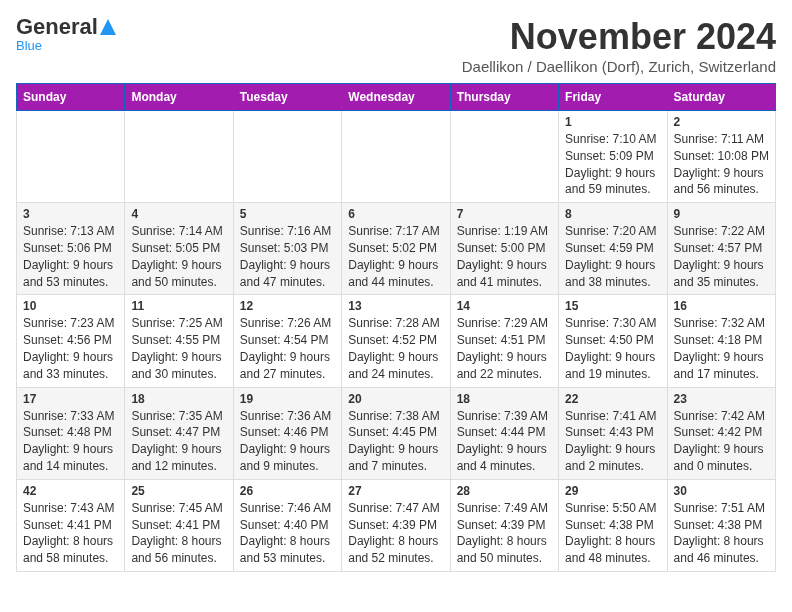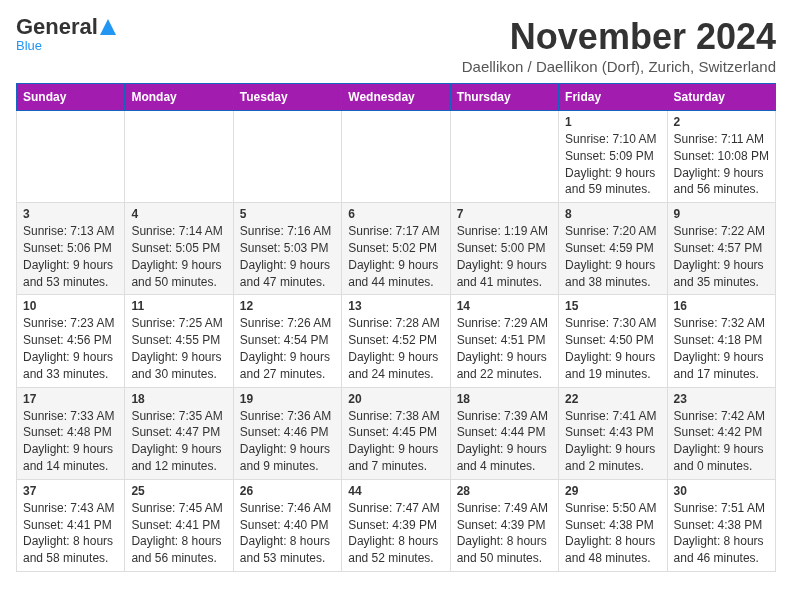--- a/index.html
+++ b/index.html
@@ -266,39 +266,39 @@
         </td>
         <td>
           <div class="day-number">23</div>
           <div class="day-info">Sunrise: 7:42 AM
 Sunset: 4:42 PM
 Daylight: 9 hours and 0 minutes.</div>
         </td>
       </tr>
       <tr>
         <td>
-          <div class="day-number">37</div>
+          <div class="day-number">42</div>
           <div class="day-info">Sunrise: 7:43 AM
 Sunset: 4:41 PM
 Daylight: 8 hours and 58 minutes.</div>
         </td>
         <td>
           <div class="day-number">25</div>
           <div class="day-info">Sunrise: 7:45 AM
 Sunset: 4:41 PM
 Daylight: 8 hours and 56 minutes.</div>
         </td>
         <td>
           <div class="day-number">26</div>
           <div class="day-info">Sunrise: 7:46 AM
 Sunset: 4:40 PM
 Daylight: 8 hours and 53 minutes.</div>
         </td>
         <td>
-          <div class="day-number">44</div>
+          <div class="day-number">27</div>
           <div class="day-info">Sunrise: 7:47 AM
 Sunset: 4:39 PM
 Daylight: 8 hours and 52 minutes.</div>
         </td>
         <td>
           <div class="day-number">28</div>
           <div class="day-info">Sunrise: 7:49 AM
 Sunset: 4:39 PM
 Daylight: 8 hours and 50 minutes.</div>
         </td>

